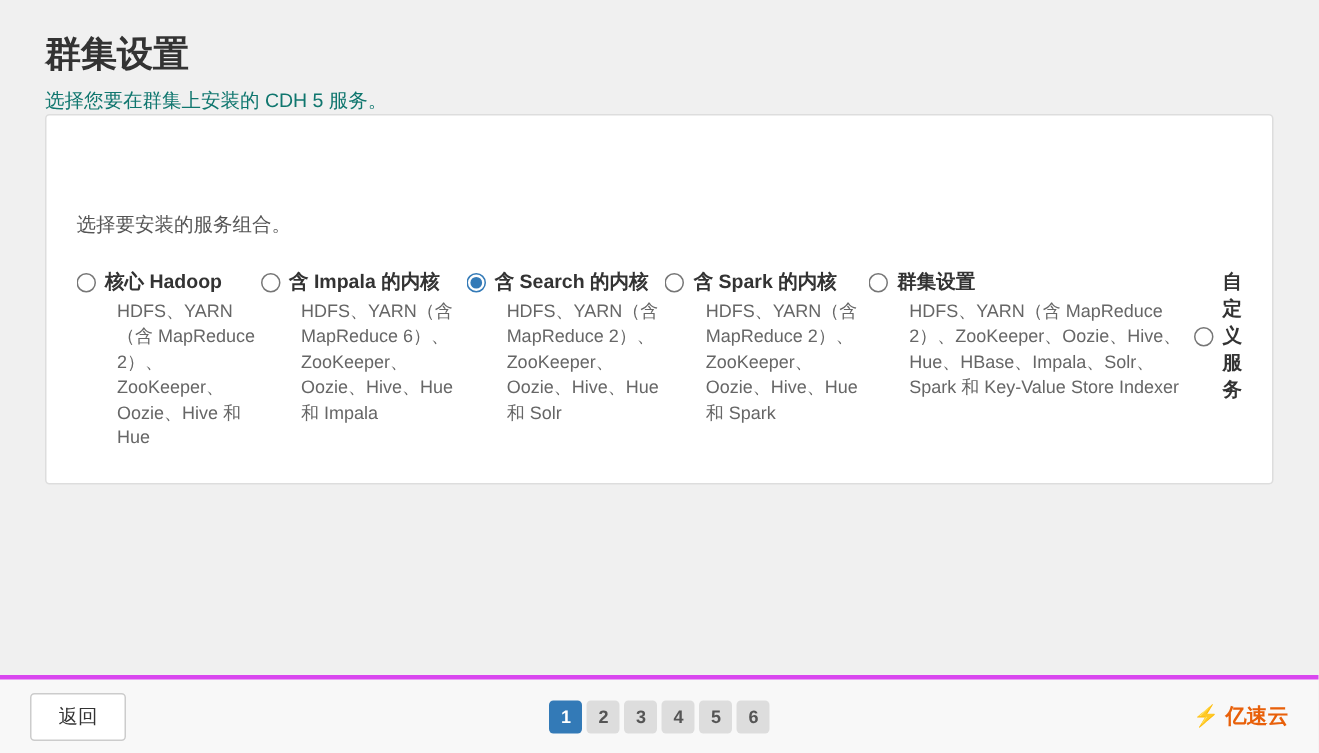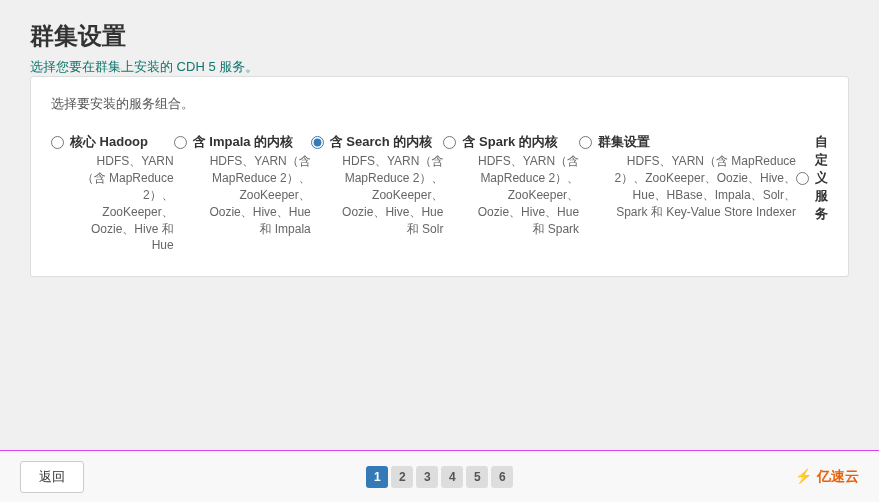--- a/index.html
+++ b/index.html
@@ -38,20 +38,21 @@
       border: 1px solid #ddd;
       border-radius: 3px;
       padding: 18px 20px;
       margin-bottom: 10px;
     }
 
     .card-instruction {
       font-size: 13px;
       color: #555;
       margin-bottom: 14px;
+      margin-top: 46px;
     }
 
     .radio-group {
       display: flex;
       flex-direction: row;
       gap: 0;
     }
 
     .radio-item {
       padding: 6px 0;
@@ -75,26 +76,25 @@
     .radio-title {
       font-size: 13px;
       font-weight: bold;
       color: #333;
     }
 
     .radio-desc {
       font-size: 12px;
       color: #666;
       margin-left: 27px;
-      text-align: right;
     }
 
     .footer {
       background: #f8f8f8;
-      border-top: 1px solid #d946ef;
+      border-top: 3px solid #d946ef;
       padding: 10px 20px;
       display: flex;
       align-items: center;
       justify-content: space-between;
       height: 52px;
     }
 
     .back-button {
       background: #fff;
       border: 1px solid #ccc;
@@ -158,21 +158,21 @@
           </div>
           <div class="radio-desc">HDFS、YARN（含 MapReduce 2）、ZooKeeper、Oozie、Hive 和 Hue</div>
         </div>
         <div class="radio-item">
         </div>
         <div class="radio-item">
           <div class="radio-label-row">
             <input type="radio" name="service-group" class="radio-input" style="">
             <span class="radio-title">含 Impala 的内核</span>
           </div>
-          <div class="radio-desc">HDFS、YARN（含 MapReduce 2）、ZooKeeper、Oozie、Hive、Hue 和 Impala</div>
+          <div class="radio-desc">HDFS、YARN（含 MapReduce 6）、ZooKeeper、Oozie、Hive、Hue 和 Impala</div>
         </div>
         <div class="radio-item">
           <div class="radio-label-row">
             <input type="radio" name="service-group" class="radio-input" checked="" style="">
             <span class="radio-title">含 Search 的内核</span>
           </div>
           <div class="radio-desc">HDFS、YARN（含 MapReduce 2）、ZooKeeper、Oozie、Hive、Hue 和 Solr</div>
         </div>
         <div class="radio-item">
           <div class="radio-label-row">

